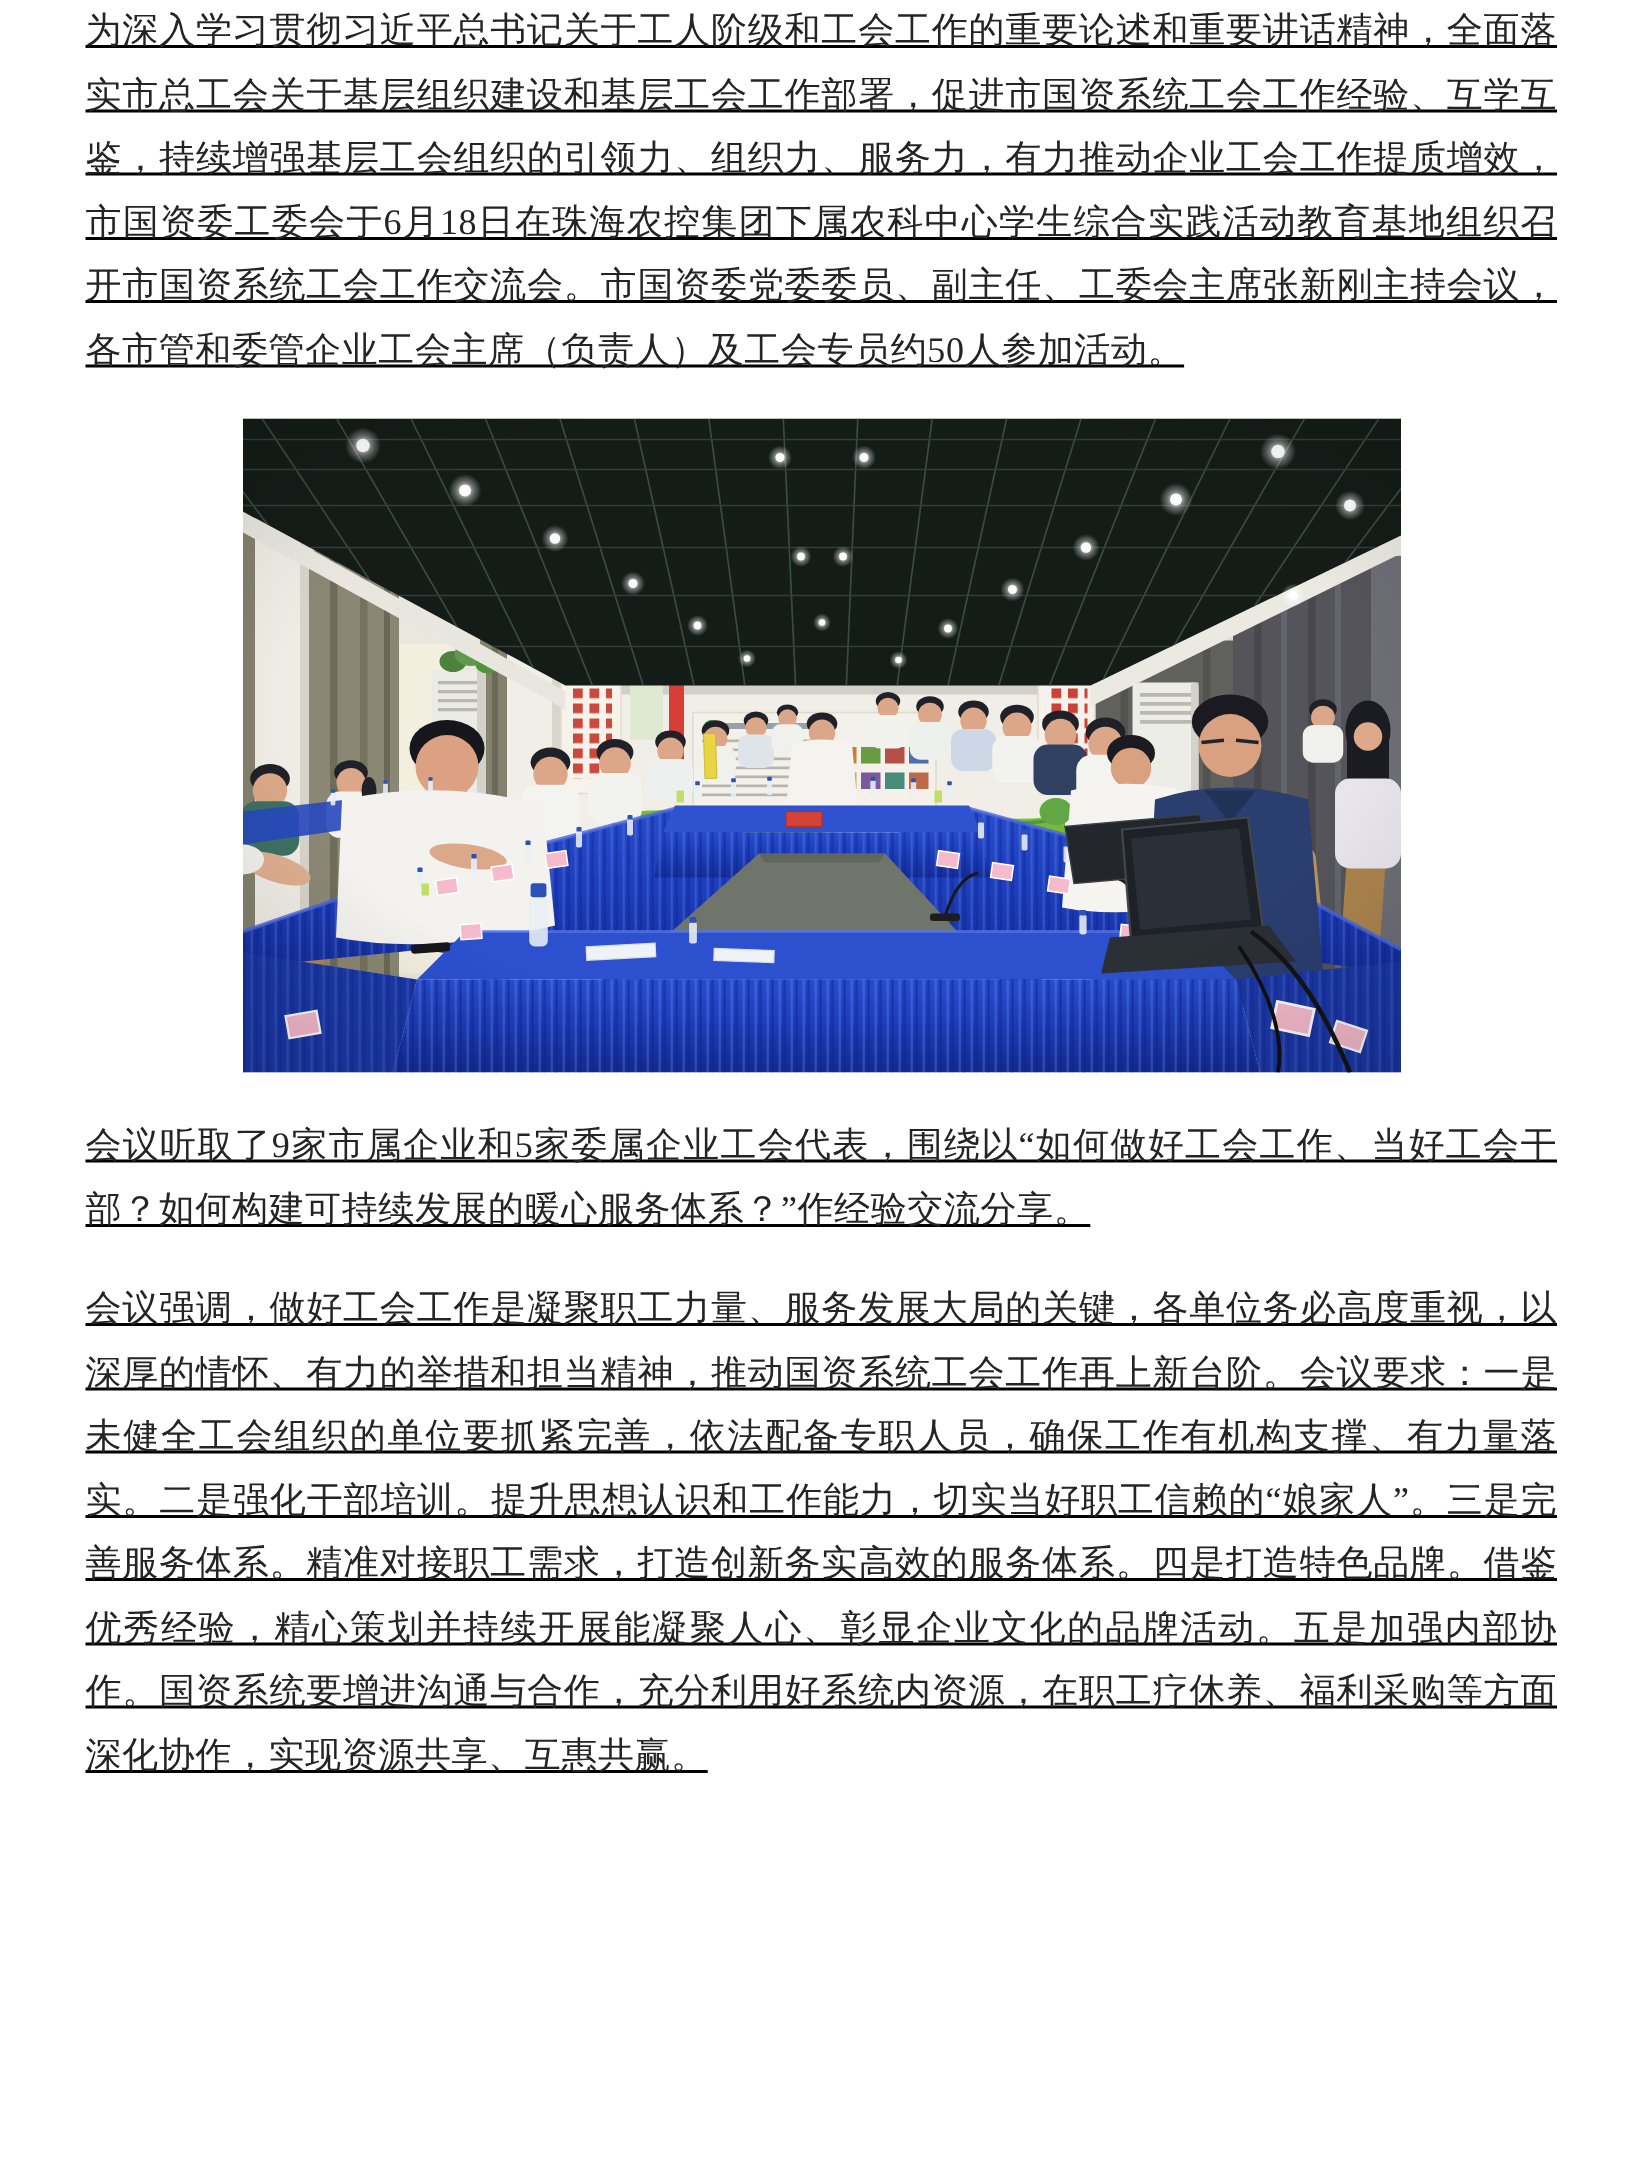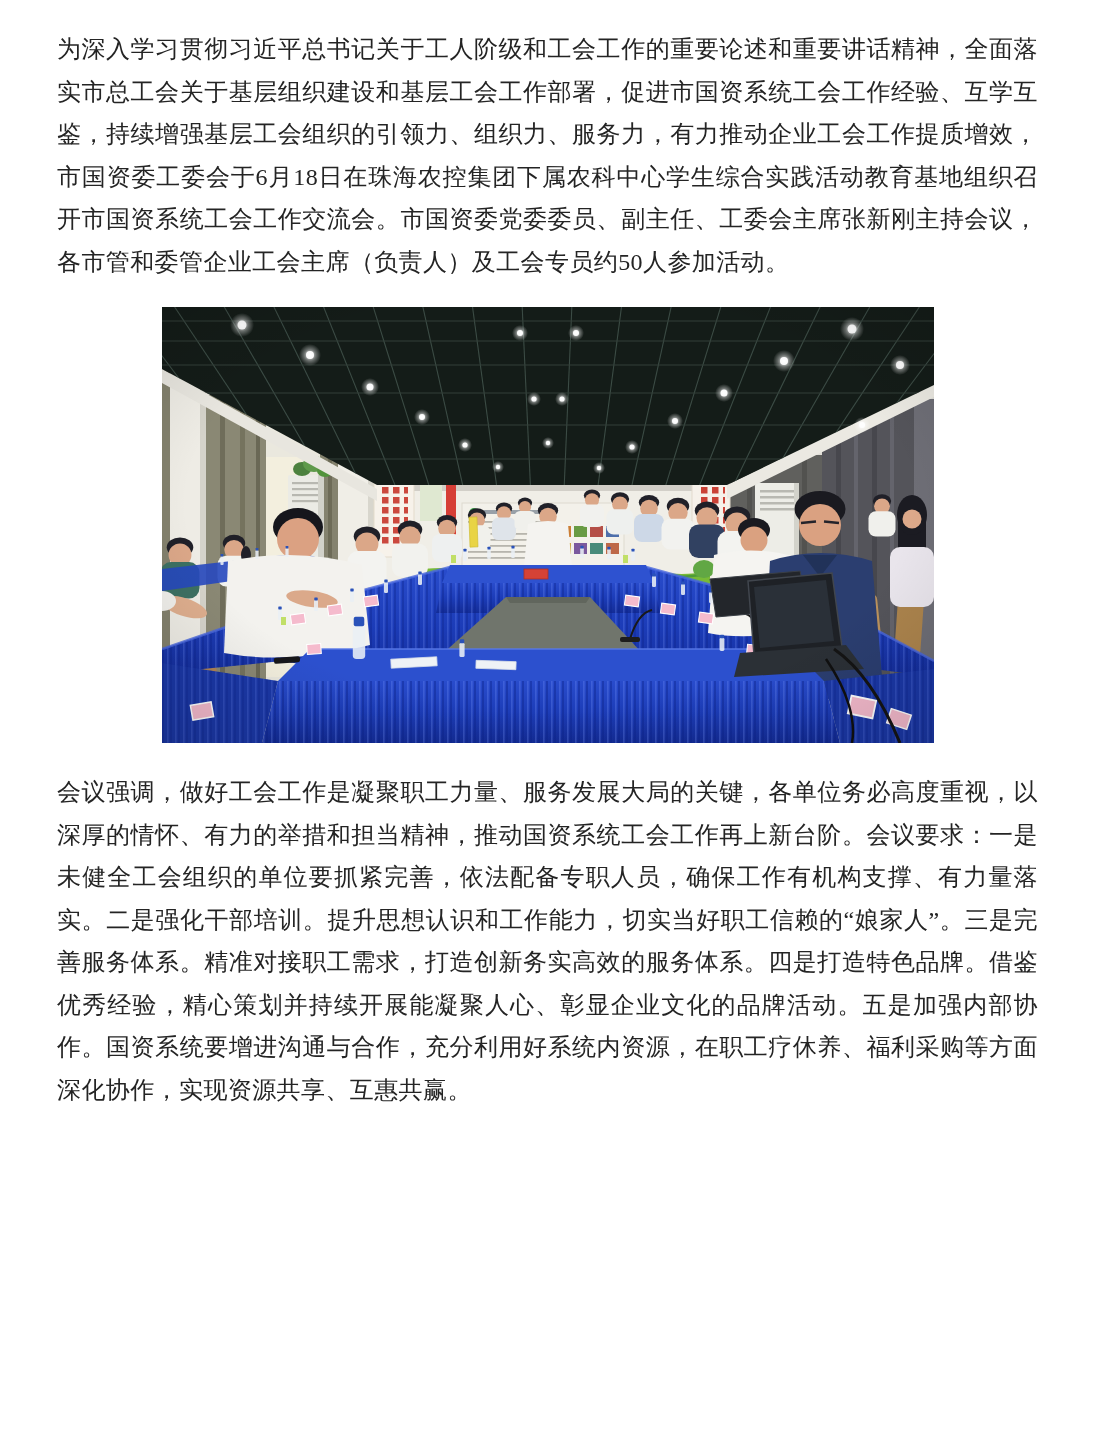--- a/index.html
+++ b/index.html
@@ -1,18 +1,18 @@
 <!DOCTYPE html>
 <html lang="zh"><head>
 <meta charset="utf-8">
 <style>
   html,body{margin:0;padding:0;background:#ffffff;}
   body{width:1095px;min-height:1453px;overflow:hidden;
        font-family:"Liberation Serif","DejaVu Serif",serif;}
-  .content{padding:28px 57px 0 57px;}
+  .content{padding:0 57px 0 57px;text-decoration:underline;}
   .para{margin:0 0 24px 0;font-size:24px;line-height:42.5px;color:#242424;
         text-align:justify;text-justify:inter-ideograph;letter-spacing:0.4px;}
   figure.photo{margin:14px auto 28px auto;width:772px;height:436px;padding:0;}
   figure.photo svg{display:block;filter:blur(0.5px) saturate(1.05);}
 </style>
 </head>
 <body>
 
 <main class="content">
 
@@ -417,16 +417,17 @@
         <polygon points="578,346 684,338 702,362 572,370" fill="#2b3036"></polygon>
         <path d="M672,342 C704,364 724,402 738,436" stroke="#141414" stroke-width="3" fill="none"></path>
         <path d="M664,352 C686,384 694,414 690,436" stroke="#101010" stroke-width="2.5" fill="none"></path>
       </g>
 
       <rect x="0" y="0" width="772" height="436" fill="url(#vg)"></rect>
     </svg>
   </figure>
 
 
+  <p class="para">会议听取了9家市属企业和5家委属企业工会代表，围绕以“如何做好工会工作、当好工会干部？如何构建可持续发展的暖心服务体系？”作经验交流分享。</p>
 
   <p class="para">会议强调，做好工会工作是凝聚职工力量、服务发展大局的关键，各单位务必高度重视，以深厚的情怀、有力的举措和担当精神，推动国资系统工会工作再上新台阶。会议要求：一是未健全工会组织的单位要抓紧完善，依法配备专职人员，确保工作有机构支撑、有力量落实。二是强化干部培训。提升思想认识和工作能力，切实当好职工信赖的“娘家人”。三是完善服务体系。精准对接职工需求，打造创新务实高效的服务体系。四是打造特色品牌。借鉴优秀经验，精心策划并持续开展能凝聚人心、彰显企业文化的品牌活动。五是加强内部协作。国资系统要增进沟通与合作，充分利用好系统内资源，在职工疗休养、福利采购等方面深化协作，实现资源共享、互惠共赢。</p>
 
 </main>
 
 </body></html>

